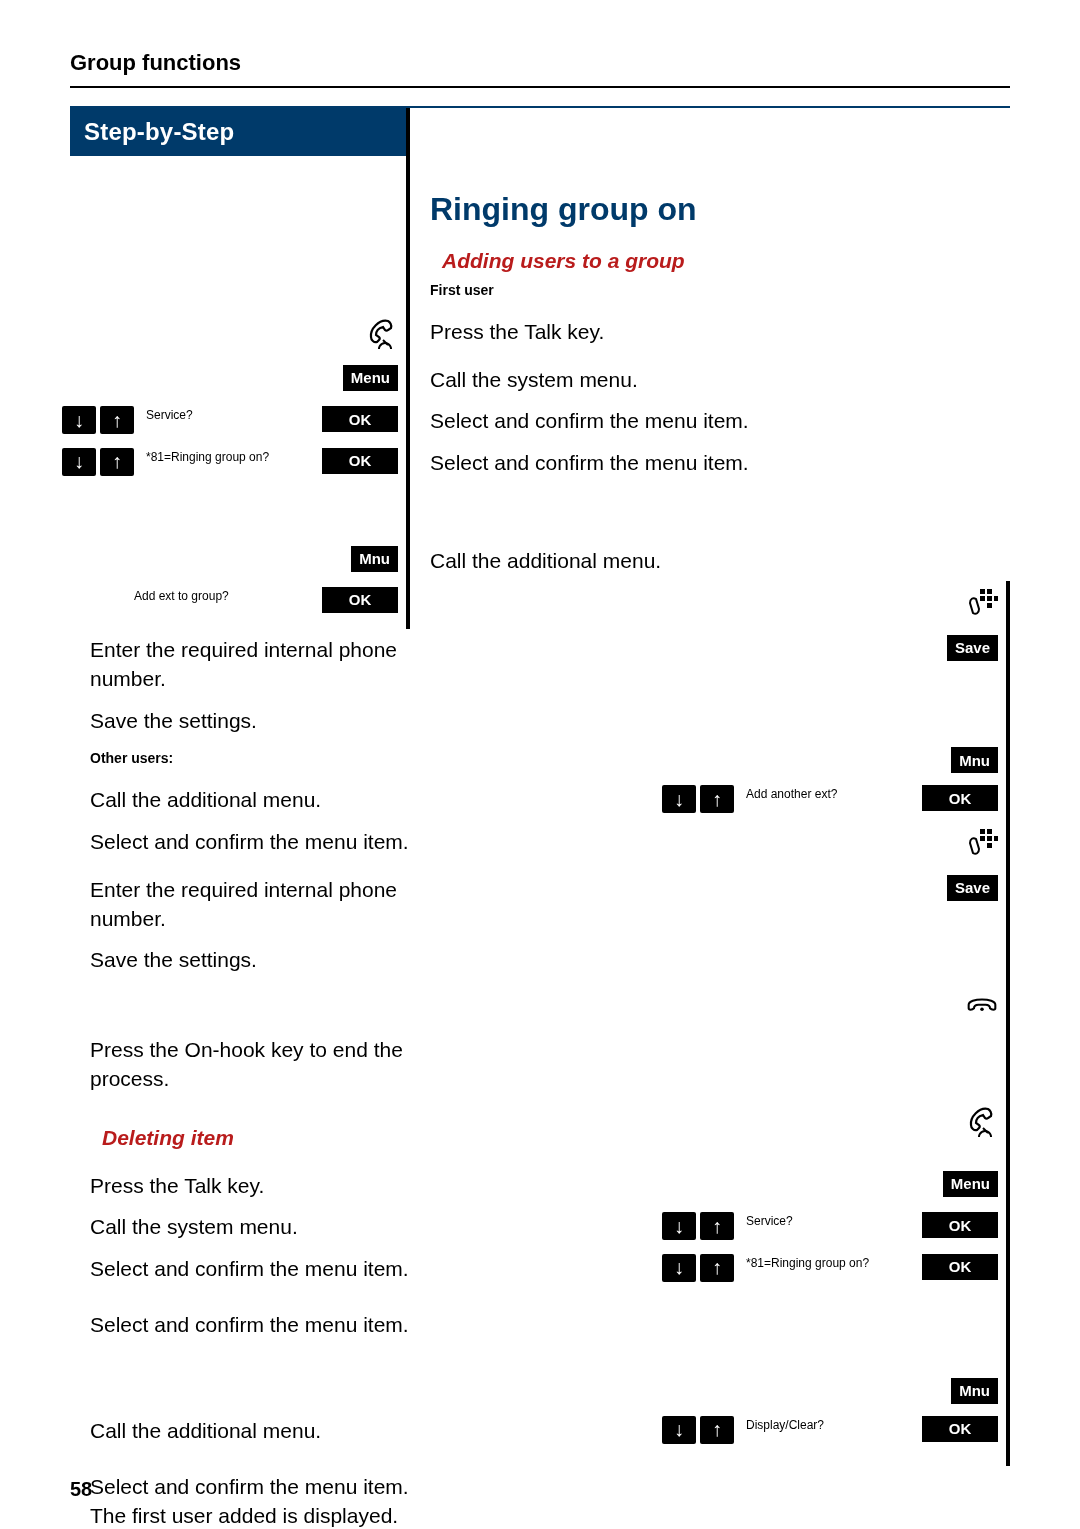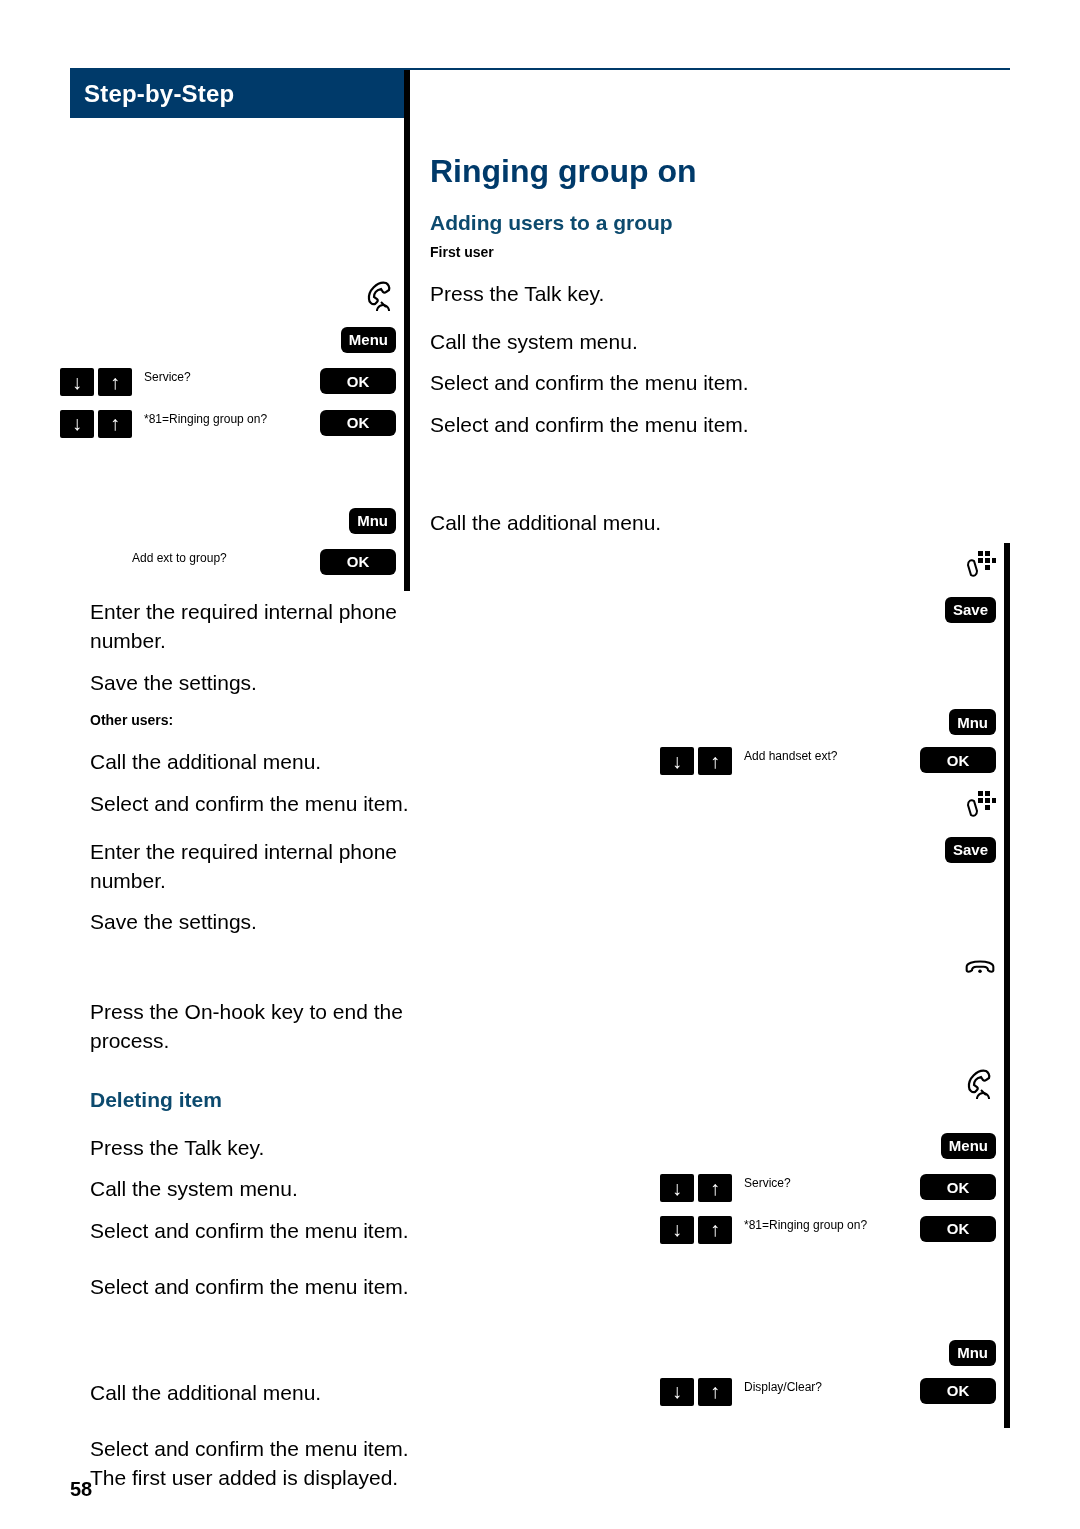--- a/index.html
+++ b/index.html
@@ -40,37 +40,38 @@
     font-weight: bold;
     font-stretch: condensed;
     margin: 25px 0 14px 0;
   }
   .intro {
     font-size: 21px;
     line-height: 1.35;
     margin-bottom: 22px;
   }
   .sub-heading {
-    color: #0c4a6e;
+    color: #b91c1c;
     font-size: 21px;
     font-weight: bold;
-    margin: 14px 0 6px 0;
+    margin: 14px 0 6px 12px;
+    font-style: italic;
   }
   .sub-sub-heading {
     font-weight: bold;
     font-size: 14px;
     margin: 2px 0 4px 0;
   }
   .body-grid {
     display: grid;
     grid-template-columns: 340px 1fr;
     border-top: none;
   }
   .body-grid > .gl {
-    border-right: 6px solid #000000;
+    border-right: 4px solid #000000;
     display: flex;
     justify-content: flex-end;
     align-items: flex-start;
     padding: 6px 8px 6px 4px;
     box-sizing: border-box;
   }
   .body-grid > .gr {
     padding: 6px 0 6px 20px;
     font-size: 21px;
     line-height: 1.4;
@@ -82,21 +83,21 @@
     background: #000;
     color: #fff;
     font-weight: bold;
     font-size: 15px;
     padding: 3px 8px;
     display: inline-flex;
     align-items: center;
     justify-content: center;
     min-width: 30px;
     height: 20px;
-    border-radius: 6px;
+    border-radius: 0;
   }
   .badge.ok {
     min-width: 28px;
     padding: 3px 24px;
     margin-left: 20px;
   }
   .arrow-box {
     background: #000;
     color: #fff;
     width: 34px;
@@ -135,20 +136,21 @@
     bottom: 28px;
     left: 70px;
     font-weight: bold;
     font-size: 20px;
   }
 </style>
 </head>
 <body>
 
 <div class="page">
+  <div class="header-line">Group functions</div>
 
   <div style="border-top:2px solid #003a6a; margin-top:18px;">
     <div class="body-grid">
 
       <div class="gl" style="padding:0; justify-content:stretch;">
         <div class="step-banner" style="width:100%;">Step-by-Step</div>
       </div>
       <div class="gr" style="padding-top:0;"></div>
 
       <div class="gl"></div>
@@ -244,21 +246,21 @@
         <span class="badge">Mnu</span>
       </div>
       <div class="gr">Call the additional menu.</div>
 
       <div class="gl">
         <span class="left-inner">
           <span class="arrow-group">
             <span class="arrow-box">↓</span>
             <span class="arrow-box">↑</span>
           </span>
-          <span class="menu-text">Add handset ext?</span>
+          <span class="menu-text">Add another ext?</span>
           <span class="badge ok">OK</span>
         </span>
       </div>
       <div class="gr">Select and confirm the menu item.</div>
 
       <div class="gl">
         <span>
           <svg class="icon-svg" viewBox="0 0 32 32">
             <g fill="#000">
               <rect x="14" y="2" width="5" height="5"></rect>

